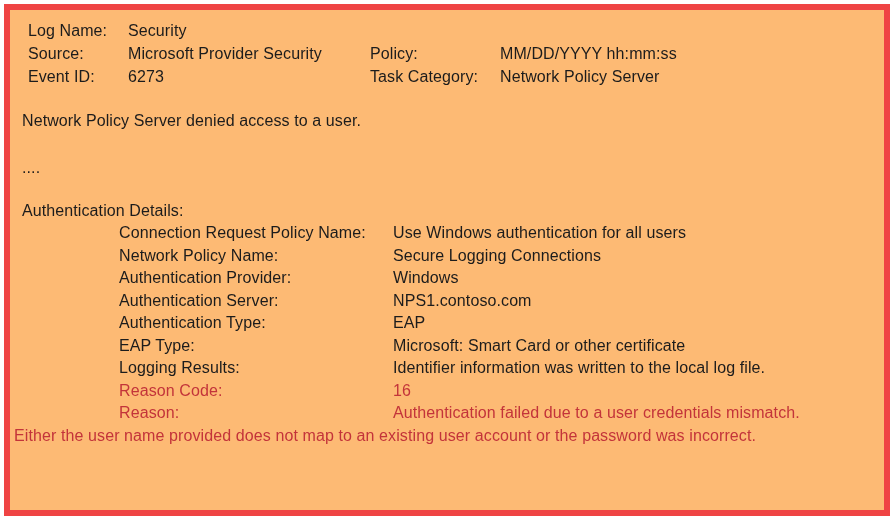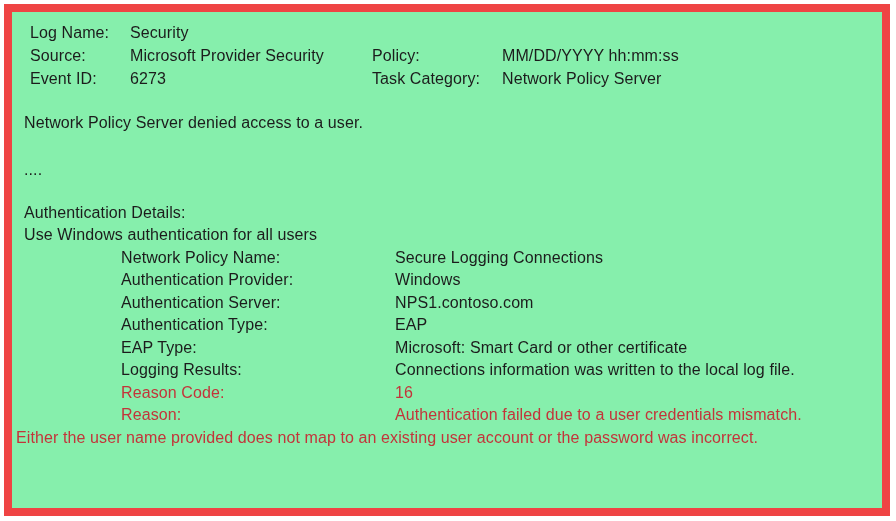--- a/index.html
+++ b/index.html
@@ -6,22 +6,22 @@
   html, body {
     margin: 0; padding: 0;
     width: 896px; height: 521px;
     background: #ffffff;
     font-family: "Liberation Sans", sans-serif;
     overflow: hidden;
   }
   .panel {
     position: absolute;
     left: 4px; top: 4px; right: 6px; bottom: 5px;
-    border: 8px solid #ef4444;
-    background: #86efac;
+    border: 6px solid #ef4444;
+    background: #fdba74;
   }
   .content {
     position: absolute;
     left: 0; top: 0; right: 0; bottom: 0;
     padding: 9px 8px 0 12px;
     font-size: 16px;
     line-height: 23px;
     color: #1c1c1c;
     letter-spacing: 0.1px;
   }
@@ -75,20 +75,21 @@
       <span>Network Policy Server</span>
     </div>
 
     <div class="desc">Network Policy Server denied access to a user.</div>
 
     <div class="dots">....</div>
 
     <div class="authhd">Authentication Details:</div>
 
     <div class="drow">
+      <span class="dlabel">Connection Request Policy Name:</span>
       <span class="dvalue">Use Windows authentication for all users</span>
     </div>
     <div class="drow">
       <span class="dlabel">Network Policy Name:</span>
       <span class="dvalue">Secure Logging Connections</span>
     </div>
     <div class="drow">
       <span class="dlabel">Authentication Provider:</span>
       <span class="dvalue">Windows</span>
     </div>
@@ -99,21 +100,21 @@
     <div class="drow">
       <span class="dlabel">Authentication Type:</span>
       <span class="dvalue">EAP</span>
     </div>
     <div class="drow">
       <span class="dlabel">EAP Type:</span>
       <span class="dvalue">Microsoft: Smart Card or other certificate</span>
     </div>
     <div class="drow">
       <span class="dlabel">Logging Results:</span>
-      <span class="dvalue">Connections information was written to the local log file.</span>
+      <span class="dvalue">Identifier information was written to the local log file.</span>
     </div>
     <div class="drow red">
       <span class="dlabel">Reason Code:</span>
       <span class="dvalue">16</span>
     </div>
     <div class="drow red">
       <span class="dlabel">Reason:</span>
       <span class="dvalue">Authentication failed due to a user credentials mismatch.</span>
     </div>
 

